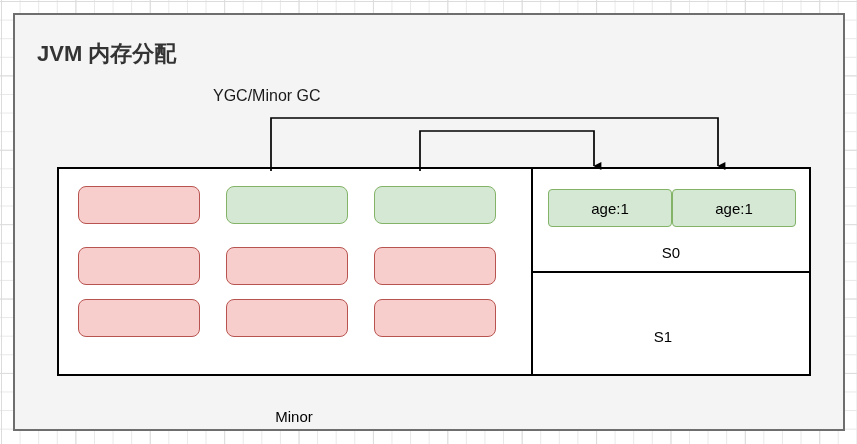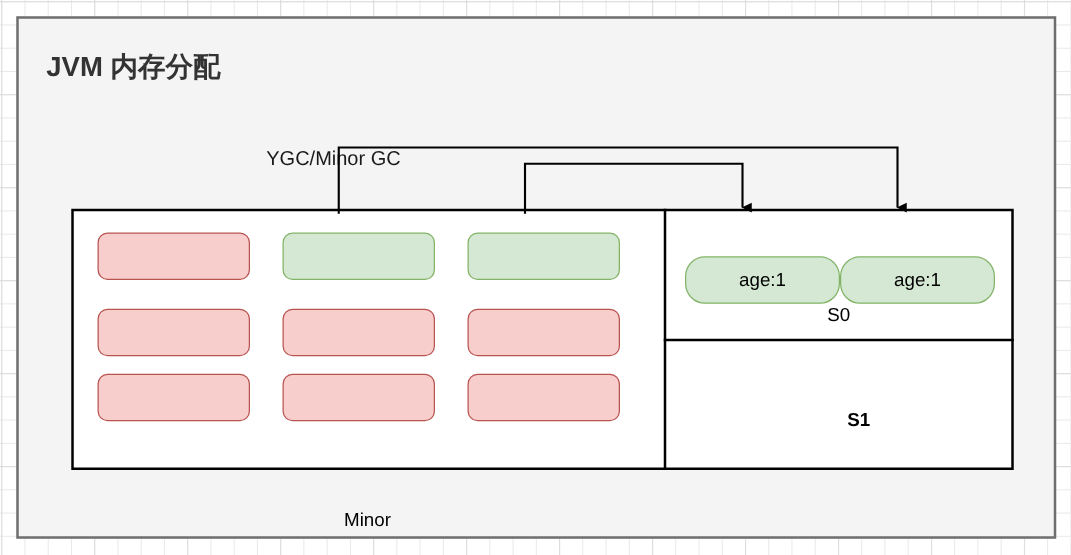--- a/index.html
+++ b/index.html
@@ -60,21 +60,21 @@
     font-weight: bold;
     color: #333333;
     letter-spacing: 0px;
     white-space: nowrap;
   }
 
   
   .gc-label {
     position: absolute;
     left: 198px;
-    top: 104px;
+    top: 72px;
     font-size: 16px;
     color: #1a1a1a;
     white-space: nowrap;
   }
 
   
   .heap-box {
     position: absolute;
     left: 42px;
     top: 152px;
@@ -120,42 +120,41 @@
   .cell.green {
     background: #d5e8d4;
     border: 1.6px solid #82b366;
   }
 
   
   .age-cell {
     position: absolute;
     width: 124px;
     height: 38px;
-    border-radius: 16px;
+    border-radius: 4px;
     background: #d5e8d4;
     border: 1.6px solid #82b366;
     box-sizing: border-box;
     display: flex;
     align-items: center;
     justify-content: center;
     font-size: 15px;
     color: #000000;
-    margin-top: 16px;
   }
 
   
   .region-label {
     position: absolute;
     font-size: 15px;
     color: #000000;
     text-align: center;
     white-space: nowrap;
   }
   #label-s0 { left: 516px; top: 229px; width: 280px; }
-  #label-s1 { left: 540px; top: 313px; width: 264px; font-weight: bold; }
+  #label-s1 { left: 516px; top: 313px; width: 264px; }
   #label-eden { left: 42px; top: 393px; width: 474px; }
 
   
   .connectors {
     position: absolute;
     left: 0; top: 0;
     width: 857px; height: 444px;
     pointer-events: none;
     overflow: visible;
   }

